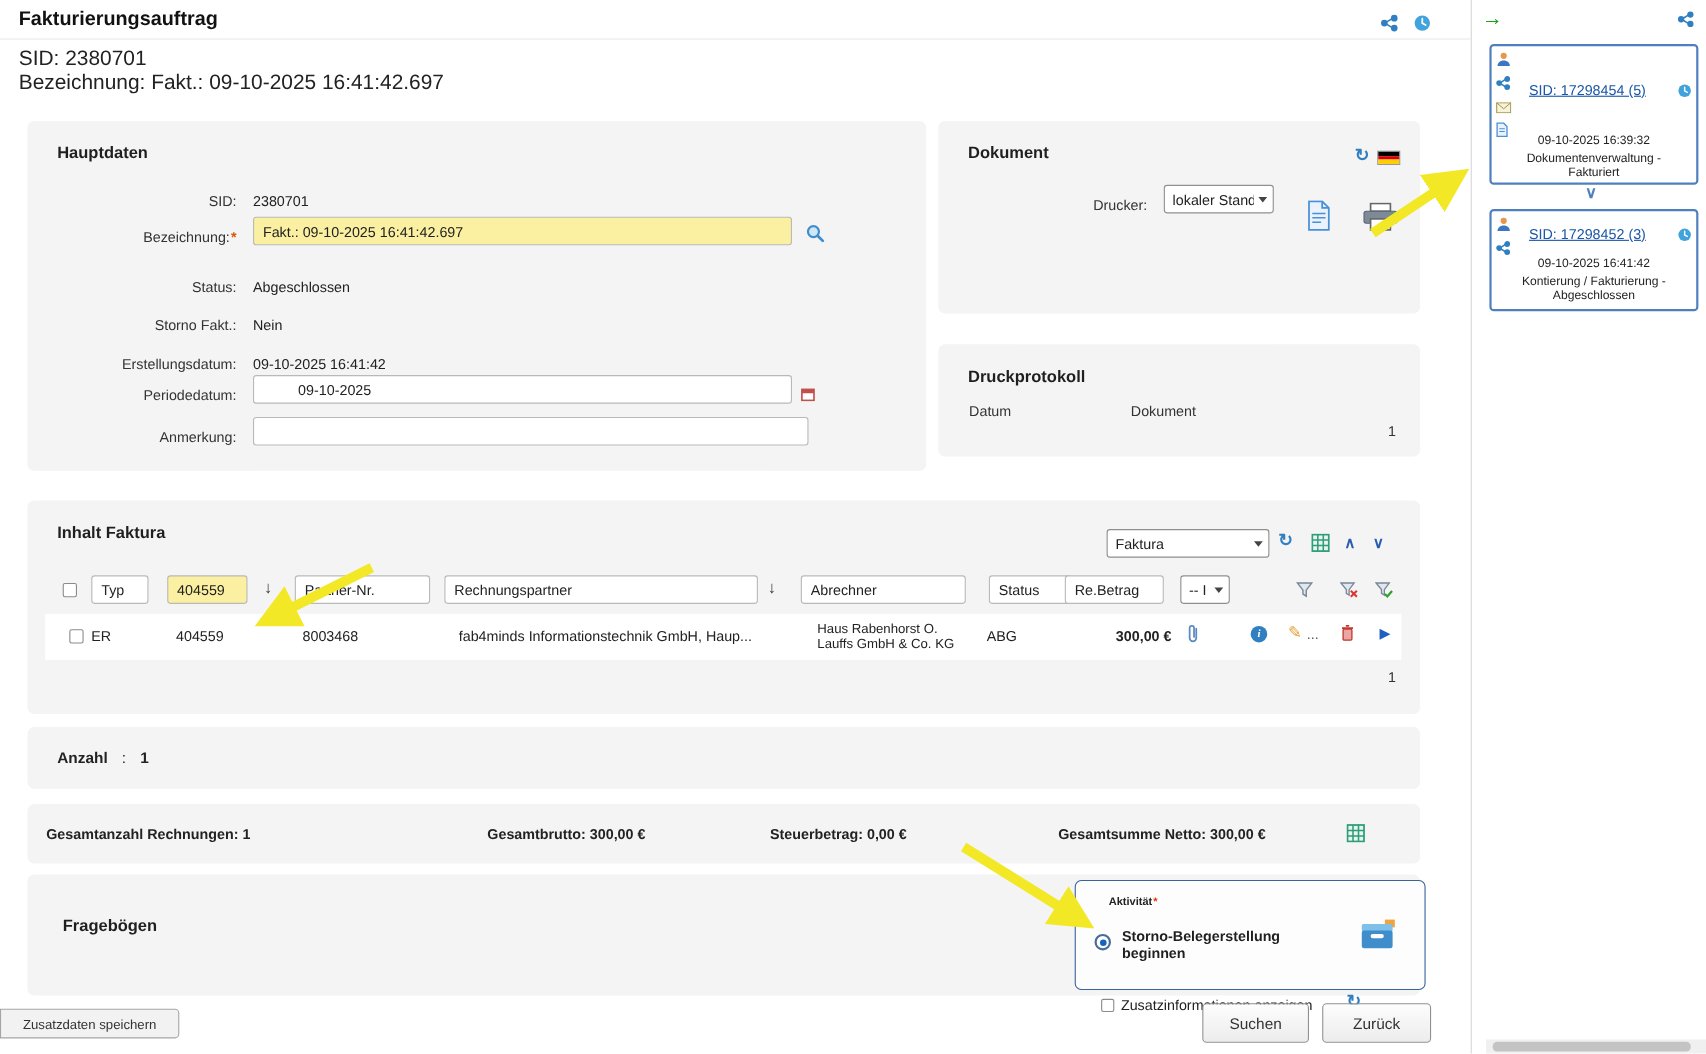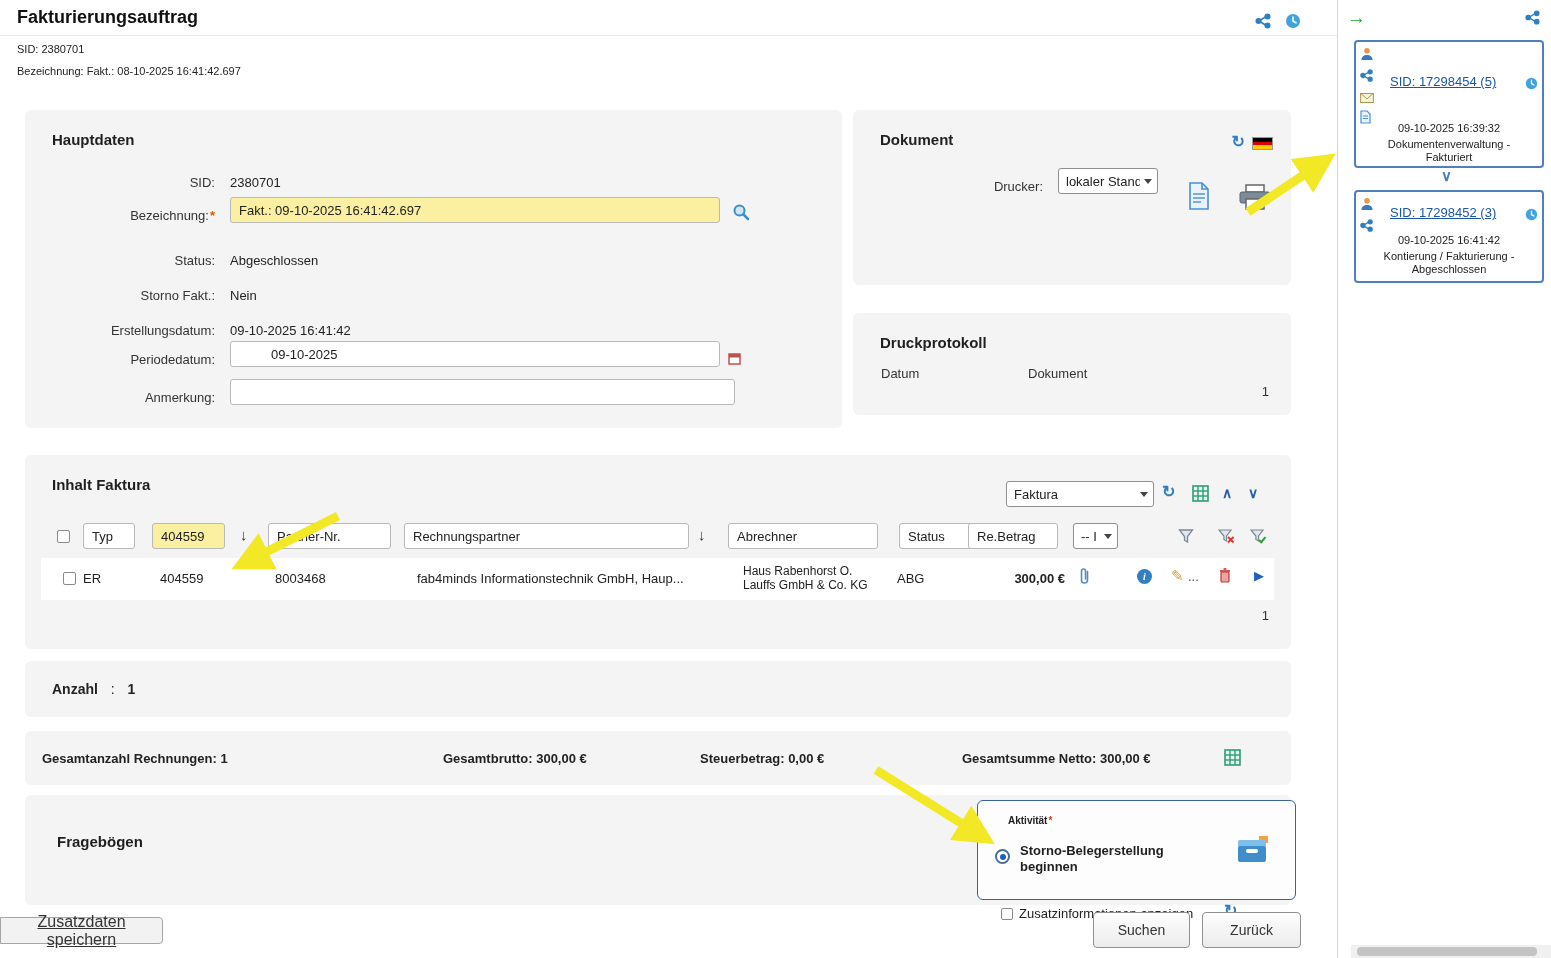--- a/index.html
+++ b/index.html
@@ -4,21 +4,21 @@
 <style>
   * { margin:0; padding:0; box-sizing:border-box; }
   html,body { background:#fff; }
   body { font-family:"Liberation Sans",sans-serif; color:#222; }
   .page { position:relative; width:1551px; height:958px; background:#fff; overflow:hidden; }
   .abs { position:absolute; }
 
   
   .topbar { position:absolute; left:0; top:0; width:1337px; height:36px; border-bottom:1px solid #eaeaea; }
   .topbar h1 { position:absolute; left:17px; top:7px; font-size:18px; font-weight:bold; color:#111; }
-  .subline { position:absolute; left:17px; font-size:11px; color:#222;text-align:right; }
+  .subline { position:absolute; left:17px; font-size:19px; color:#222;text-align:right; }
 
   
   .panel { position:absolute; background:#f4f4f5; border-radius:6px; }
   .panel h2 { position:absolute; left:27px; top:21px; font-size:15px; font-weight:bold; color:#1f1f1f; }
 
   
   .frow { position:absolute; left:0; display:flex; align-items:flex-end; height:28px; font-size:13px; }
   .frow label { width:190px; text-align:right; margin-right:15px; color:#333; flex:none; }
   .val { color:#222; }
   .req { color:#e05500; font-weight:bold; margin-left:1px; }
@@ -47,21 +47,21 @@
   .flag-de div { height:33.33%; }
   .fd1 { background:#000; } .fd2 { background:#dd0000; } .fd3 { background:#ffce00; }
 
   .info-i { display:inline-flex; align-items:center; justify-content:center; width:15px; height:15px;
             border-radius:50%; background:#2f7fc1; color:#fff; font-size:10px; font-weight:bold;
             font-family:"Liberation Serif",serif; font-style:italic; }
 
   .btn { position:absolute; display:flex; align-items:center; justify-content:center;
          background:linear-gradient(#fdfdfd,#ececec); border:1px solid #909090; border-radius:4px;
          font-size:14px; color:#333; cursor:default; z-index:3; }
-  .btn-sm { font-size:16px; border-radius:0 4px 4px 0; background:#f2f2f2; border:1px solid #a5a5a5;text-decoration:underline; }
+  .btn-sm { font-size:12px; border-radius:0 4px 4px 0; background:#f2f2f2; border:1px solid #a5a5a5; }
 
   .table-row { position:absolute; background:#fff; }
   .cell { position:absolute; font-size:13px; color:#222; }
   .cell.small { font-size:12px; line-height:14px; }
   .bold { font-weight:bold; }
   .count { position:absolute; font-size:13px; color:#333; }
 
   .sum-item { position:absolute; font-size:13px; font-weight:bold; color:#222; top:20px; }
 
   
@@ -99,21 +99,21 @@
         </svg>
     </span>
     <span class="abs" style="right:36px;top:13px">
       <svg width="16" height="16" viewBox="0 0 16 16">
           <circle cx="8" cy="8" r="7" fill="#41a3dd"></circle>
           <path d="M8 4v4.2l3 1.6" stroke="#fff" stroke-width="1.6" fill="none" stroke-linecap="round"></path>
         </svg>
     </span>
   </div>
   <div class="subline" style="top:43px">SID: 2380701</div>
-  <div class="subline" style="top:65px">Bezeichnung: Fakt.: 08-10-2025 16:41:42.697</div>
+  <div class="subline" style="top:65px">Bezeichnung: Fakt.: 09-10-2025 16:41:42.697</div>
 
   <section class="panel" style="left:25px;top:110px;width:817px;height:318px">
     <h2>Hauptdaten</h2>
 
     <div class="frow" style="top:52px">
       <label>SID:</label>
       <span class="val">2380701</span>
     </div>
 
     <div class="frow" style="top:85px">

